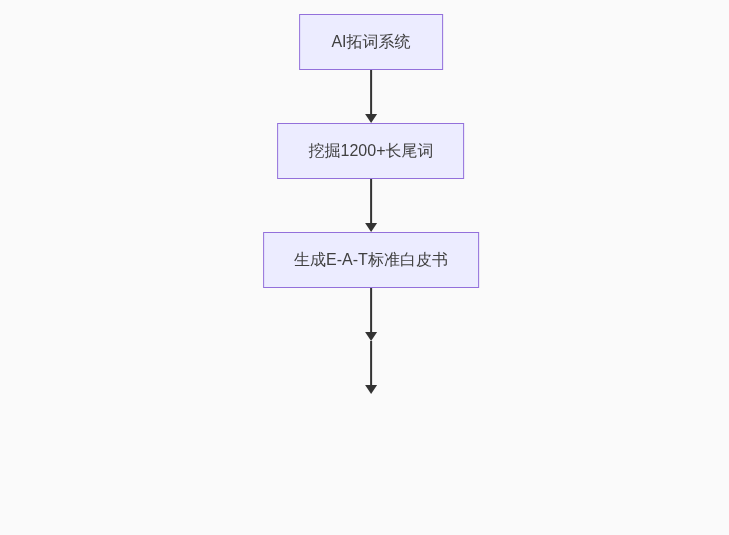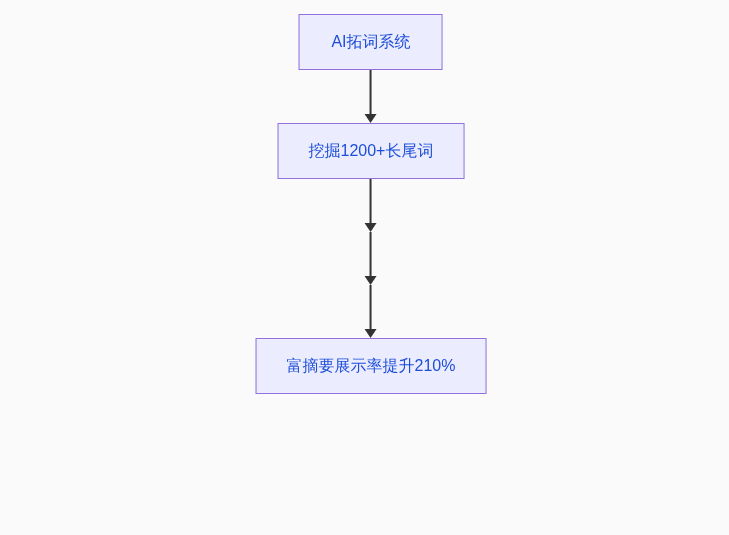--- a/index.html
+++ b/index.html
@@ -34,21 +34,21 @@
 
   .node {
     height: 56px;
     min-width: 144px;
     padding: 0 30px;
     display: flex;
     align-items: center;
     justify-content: center;
     background: #ECECFF;
     border: 1px solid #9370DB;
-    color: #1d4ed8;
+    color: #404040;
     font-size: 16px;
     white-space: nowrap;
     line-height: 1;
   }
 
   .connector {
     height: 53px;
     display: flex;
     flex-direction: column;
     align-items: center;
@@ -86,30 +86,30 @@
 
     <div class="node">
       <span>挖掘1200+长尾词</span>
     </div>
 
     <div class="connector">
       <div class="line"></div>
       <div class="head"></div>
     </div>
 
+    <div class="node">
+      <span>生成E-A-T标准白皮书</span>
+    </div>
 
     <div class="connector">
       <div class="line"></div>
       <div class="head"></div>
     </div>
 
 
     <div class="connector">
       <div class="line"></div>
       <div class="head"></div>
     </div>
 
-    <div class="node">
-      <span>富摘要展示率提升210%</span>
-    </div>
 
   </div>
 </div>
 
 </body></html>

